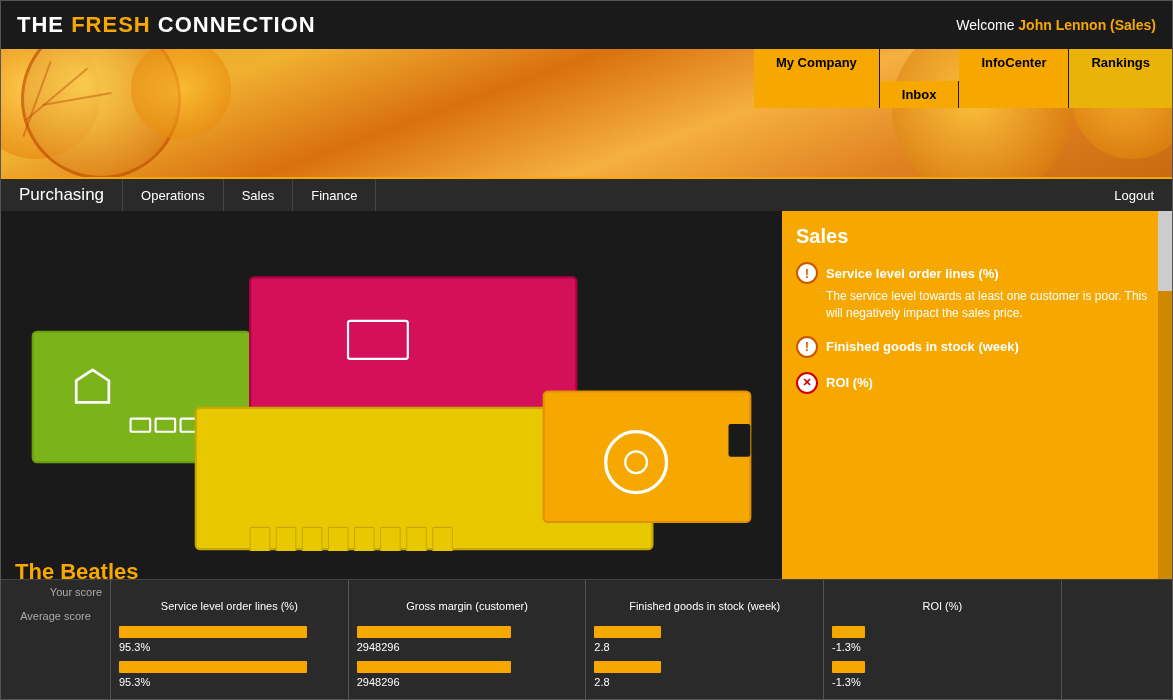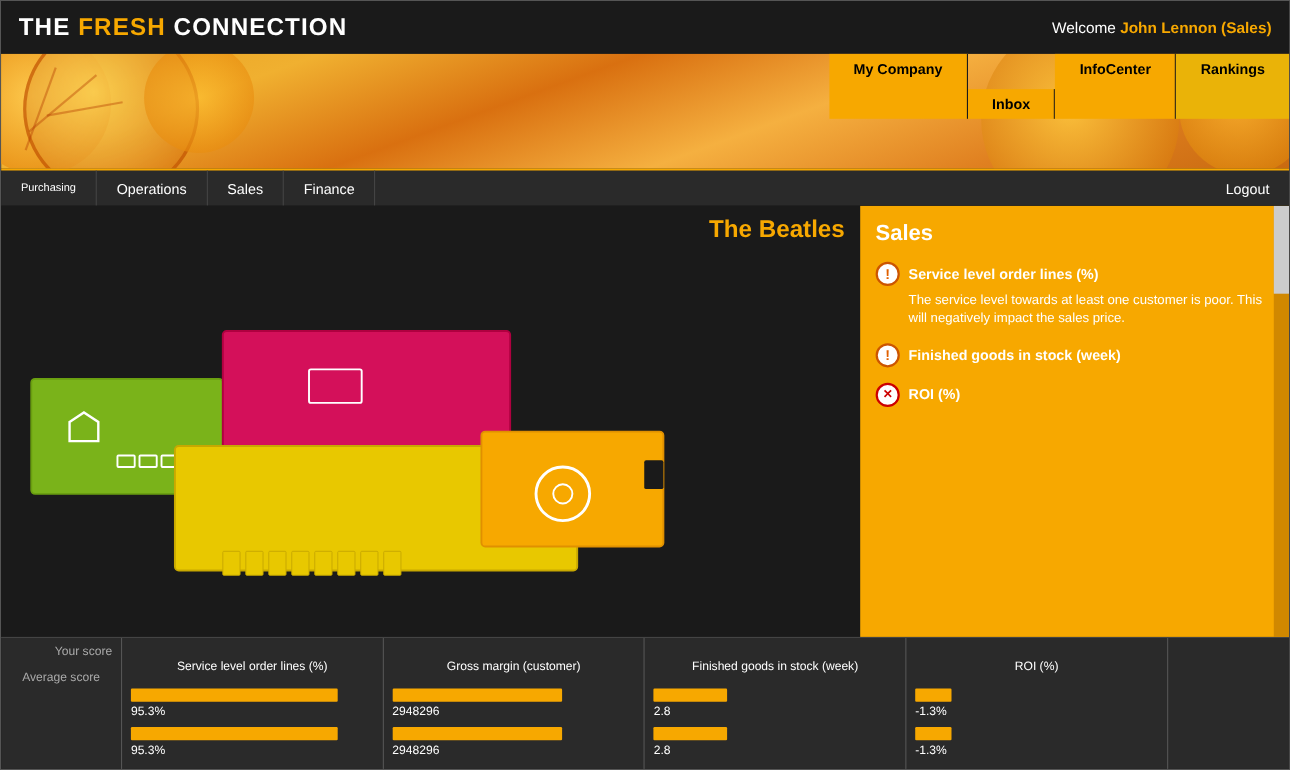--- a/index.html
+++ b/index.html
@@ -18,21 +18,21 @@
 
   <div style="background:#1a1a1a;display:flex;align-items:center;justify-content:space-between;padding:8px 16px;height:48px;flex-shrink:0;">
     <div style="font-size:22px;font-weight:bold;letter-spacing:1px;">
       <span style="color:#fff;">THE </span><span style="color:#f7a800;">FRESH</span><span style="color:#fff;"> CONNECTION</span>
     </div>
     <div style="color:#fff;font-size:14px;">
       <span>Welcome</span>&nbsp;<span style="color:#f7a800;font-weight:bold;">John Lennon (Sales)</span>
     </div>
   </div>
 
-  <div style="position:relative;height:104px;flex-shrink:0;">
+  <div style="position:relative;height:128px;flex-shrink:0;">
 
     <div style="position:absolute;inset:0;background:linear-gradient(160deg,#e8a020 0%,#f0b030 20%,#d97010 40%,#f5b040 60%,#e08020 80%,#c96a10 100%);overflow:hidden;">
 
       <div style="position:absolute;left:-30px;top:-20px;width:130px;height:130px;border-radius:50%;background:radial-gradient(circle at 45% 45%,#ffcc50,#e07a00);opacity:0.9;"></div>
       <div style="position:absolute;left:20px;top:-30px;width:160px;height:160px;border-radius:50%;background:radial-gradient(circle at 40% 40%,#ffdd60,#d06000);opacity:0.7;border:3px solid #c05000;"></div>
       <div style="position:absolute;left:130px;top:-10px;width:100px;height:100px;border-radius:50%;background:radial-gradient(circle at 50% 50%,#ffc030,#e07800);opacity:0.6;"></div>
       <div style="position:absolute;right:100px;top:-30px;width:180px;height:180px;border-radius:50%;background:radial-gradient(circle at 45% 45%,#ffcc40,#cc6000);opacity:0.8;"></div>
       <div style="position:absolute;right:-20px;top:-10px;width:120px;height:120px;border-radius:50%;background:radial-gradient(circle at 45% 45%,#ffbb30,#d07000);opacity:0.7;"></div>
 
       <div style="position:absolute;left:35px;top:10px;width:2px;height:80px;background:rgba(180,60,0,0.4);transform:rotate(20deg);"></div>
@@ -50,40 +50,40 @@
       <div style="background:#f7a800;color:#000;font-size:13px;font-weight:bold;padding:6px 22px;border-right:1px solid #1a1a1a;cursor:pointer;">
         <span>InfoCenter</span>
       </div>
       <div style="background:#eab308;color:#000;font-size:13px;font-weight:bold;padding:6px 22px;cursor:pointer;">
         <span>Rankings</span>
       </div>
     </div>
   </div>
 
   <div style="background:#2a2a2a;display:flex;align-items:center;height:34px;border-top:2px solid #f7a800;flex-shrink:0;">
-    <div style="color:#fff;font-size:10px;padding:0 18px;height:100%;display:flex;align-items:center;cursor:pointer;border-right:1px solid #444;">
+    <div style="color:#fff;font-size:17px;padding:0 18px;height:100%;display:flex;align-items:center;cursor:pointer;border-right:1px solid #444;">
       <span>Purchasing</span>
     </div>
     <div style="color:#fff;font-size:13px;padding:0 18px;height:100%;display:flex;align-items:center;cursor:pointer;border-right:1px solid #444;">
       <span>Operations</span>
     </div>
     <div style="color:#fff;font-size:13px;padding:0 18px;height:100%;display:flex;align-items:center;cursor:pointer;border-right:1px solid #444;">
       <span>Sales</span>
     </div>
     <div style="color:#fff;font-size:13px;padding:0 18px;height:100%;display:flex;align-items:center;cursor:pointer;border-right:1px solid #444;">
       <span>Finance</span>
     </div>
     <div style="color:#fff;font-size:13px;padding:0 18px;height:100%;display:flex;align-items:center;cursor:pointer;margin-left:auto;">
       <span>Logout</span>
     </div>
   </div>
 
   <div style="display:flex;flex:1;overflow:hidden;background:#1a1a1a;">
 
-    <div style="flex:1;display:flex;flex-direction:row;position:relative;">
+    <div style="flex:1;display:flex;flex-direction:column;position:relative;">
 
       <div style="flex:1;position:relative;padding:10px 10px 0 10px;">
         <svg viewBox="0 0 700 300" style="width:100%;height:100%;">
 
           <rect x="20" y="100" width="200" height="120" rx="4" fill="#7ab31a" stroke="#6a9f10" stroke-width="2"></rect>
 
           <polygon points="60,145 75,135 90,145 90,165 60,165" fill="none" stroke="#fff" stroke-width="2.5"></polygon>
 
           <rect x="110" y="180" width="18" height="12" rx="1" fill="none" stroke="#fff" stroke-width="2"></rect>
           <rect x="133" y="180" width="18" height="12" rx="1" fill="none" stroke="#fff" stroke-width="2"></rect>

